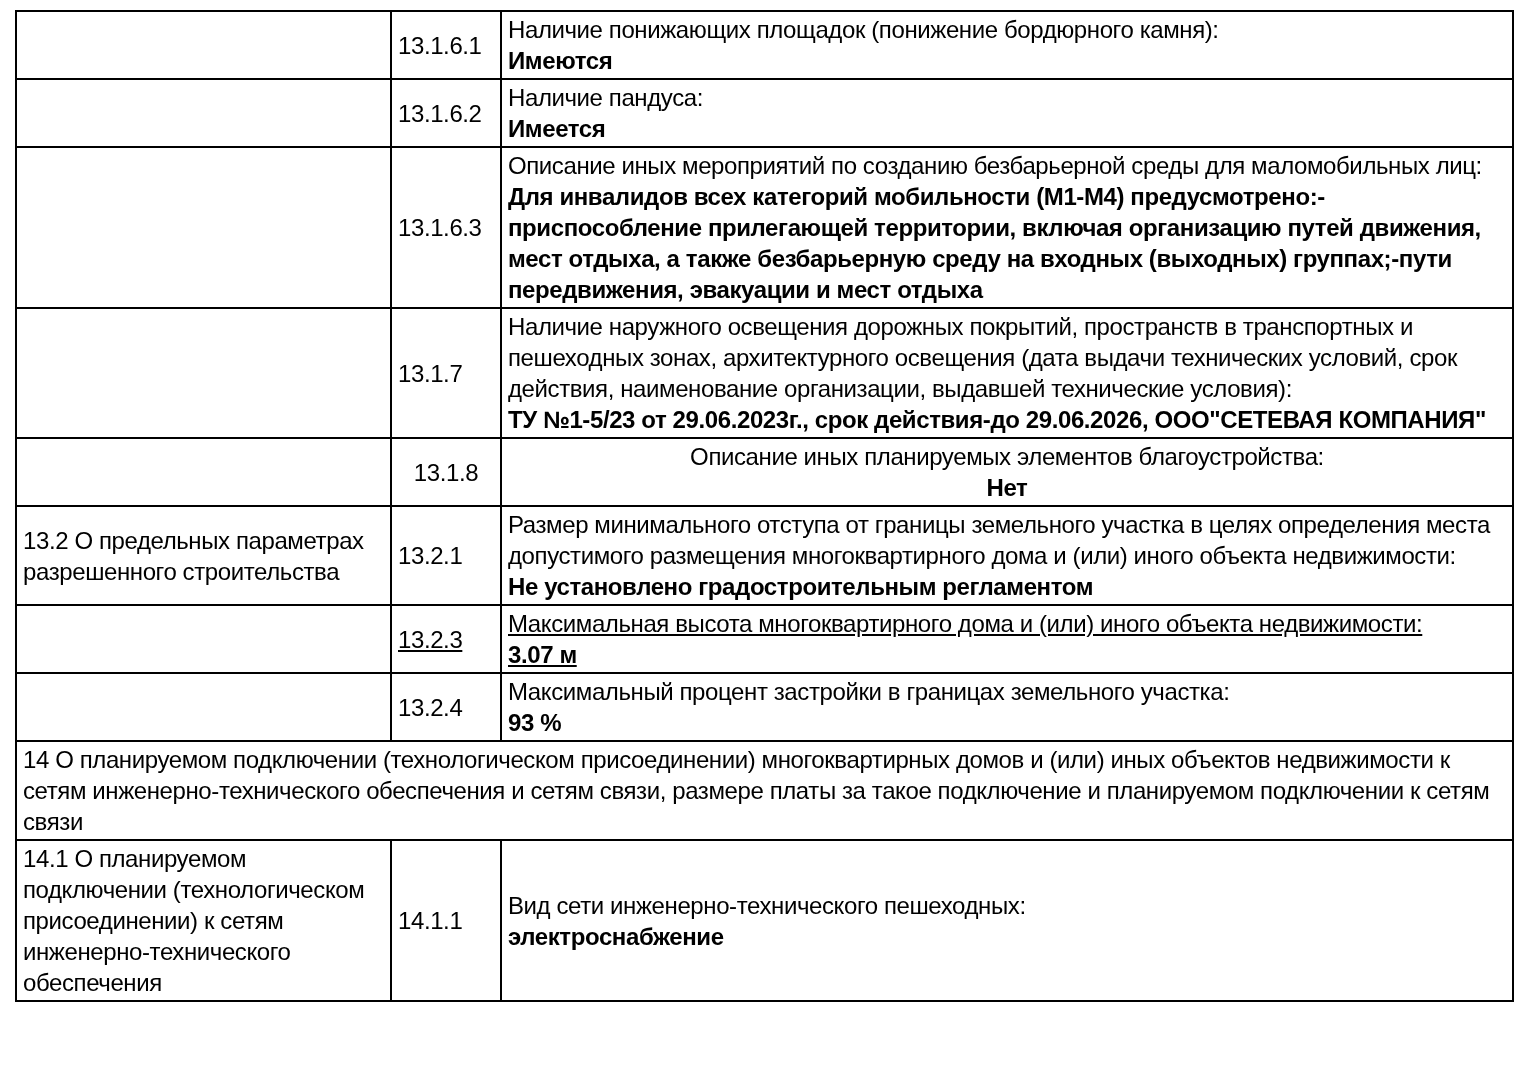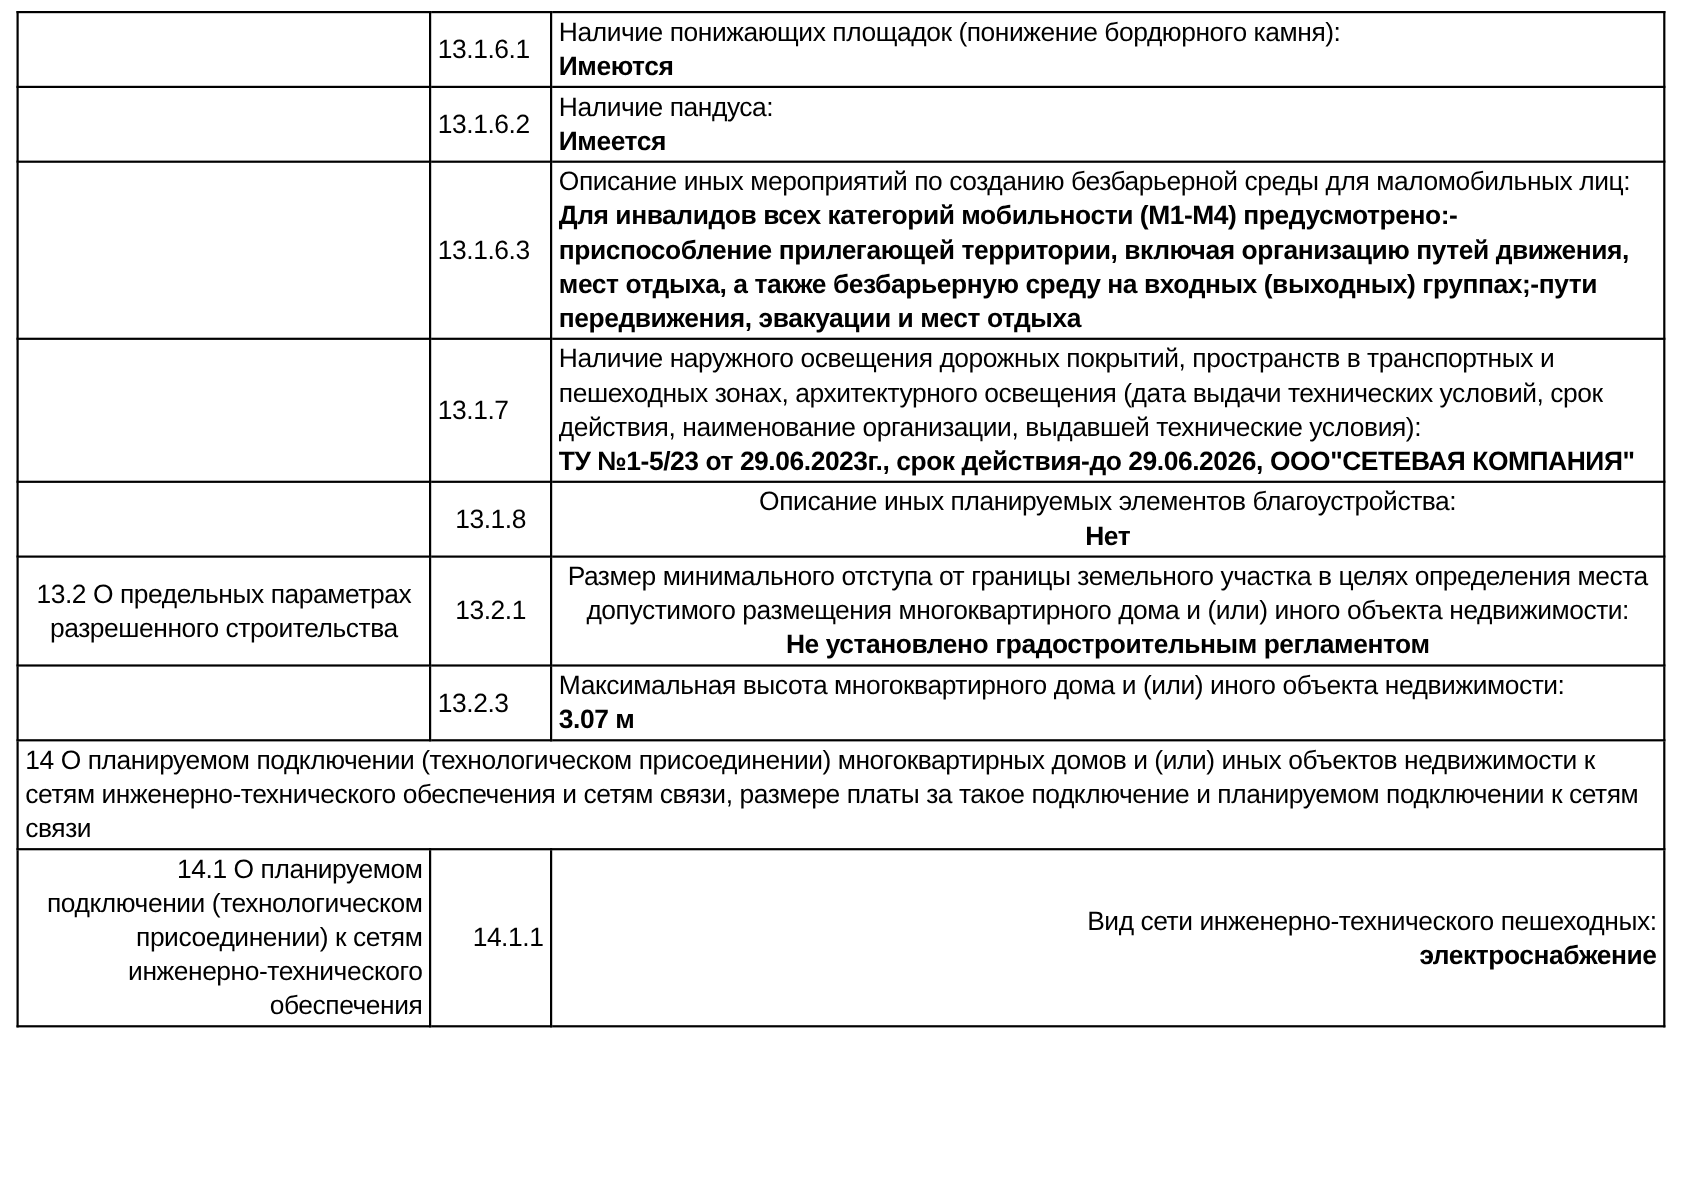--- a/index.html
+++ b/index.html
@@ -95,45 +95,53 @@
 
       <tr style="height:65px;text-align:center;">
         <td class="sec"></td>
         <td class="num">13.1.8</td>
         <td class="content">
           <span class="label">Описание иных планируемых элементов благоустройства:</span><br>
           <span class="value">Нет</span>
         </td>
       </tr>
 
-      <tr style="height:97px;text-align:center;">
+      <tr style="height:97px;">
         <td class="sec">13.2 О предельных параметрах разрешенного строительства</td>
         <td class="num">13.2.1</td>
         <td class="content">
           <span class="label">Размер минимального отступа от границы земельного участка в целях определения места допустимого размещения многоквартирного дома и (или) иного объекта недвижимости:</span><br>
           <span class="value">Не установлено градостроительным регламентом</span>
         </td>
       </tr>
 
 
-      <tr style="height:65px;">
+      <tr style="height:65px;text-decoration:underline;">
         <td class="sec"></td>
         <td class="num">13.2.3</td>
         <td class="content">
           <span class="label">Максимальная высота многоквартирного дома и (или) иного объекта недвижимости:</span><br>
           <span class="value">3.07 м</span>
         </td>
       </tr>
 
+      <tr style="height:65px;">
+        <td class="sec"></td>
+        <td class="num">13.2.4</td>
+        <td class="content">
+          <span class="label">Максимальный процент застройки в границах земельного участка:</span><br>
+          <span class="value">93 %</span>
+        </td>
+      </tr>
 
       <tr style="height:95px;padding-left:24px;">
         <td class="sechead" colspan="3">14 О планируемом подключении (технологическом присоединении) многоквартирных домов и (или) иных объектов недвижимости к сетям инженерно-технического обеспечения и сетям связи, размере платы за такое подключение и планируемом подключении к сетям связи</td>
       </tr>
 
-      <tr style="height:158px;text-align:right;">
+      <tr style="height:158px;">
         <td class="sec">14.1 О планируемом подключении (технологическом присоединении) к сетям инженерно-технического обеспечения</td>
         <td class="num">14.1.1</td>
         <td class="content">
           <span class="label">Вид сети инженерно-технического пешеходных:</span><br>
           <span class="value">электроснабжение</span>
         </td>
       </tr>
 
     </tbody>
   </table>

